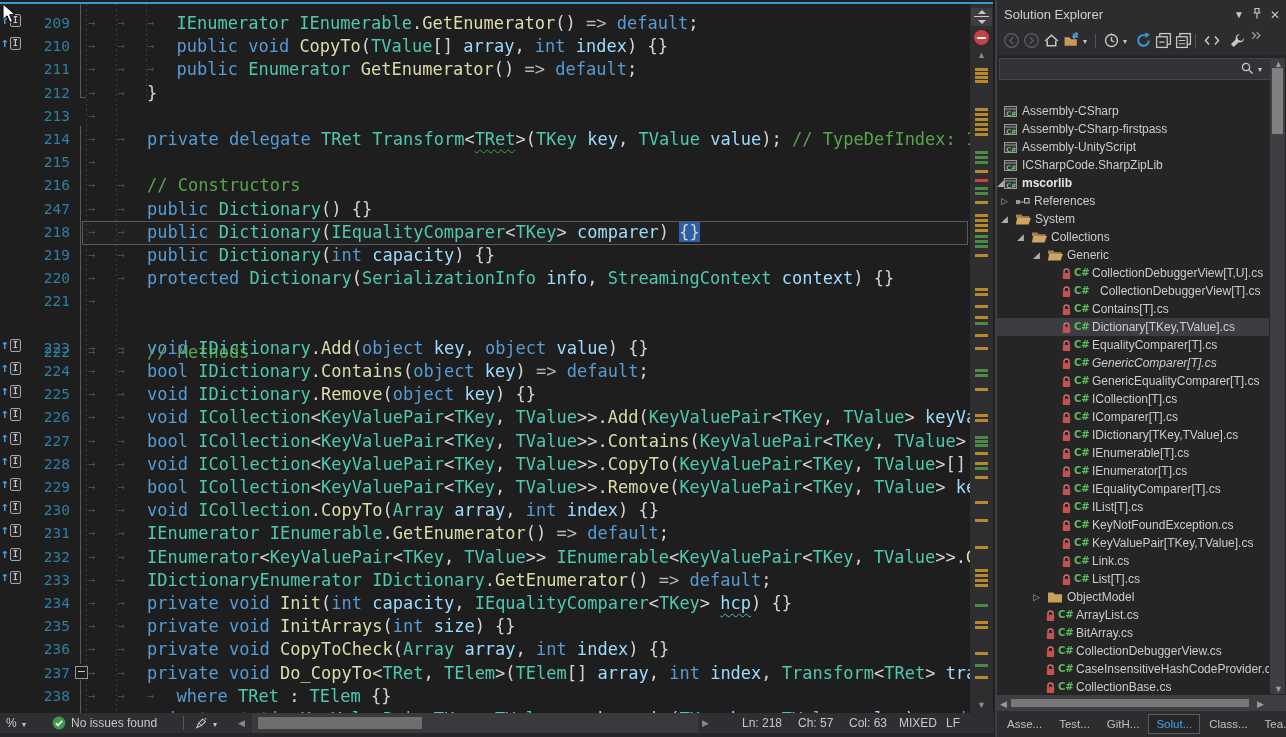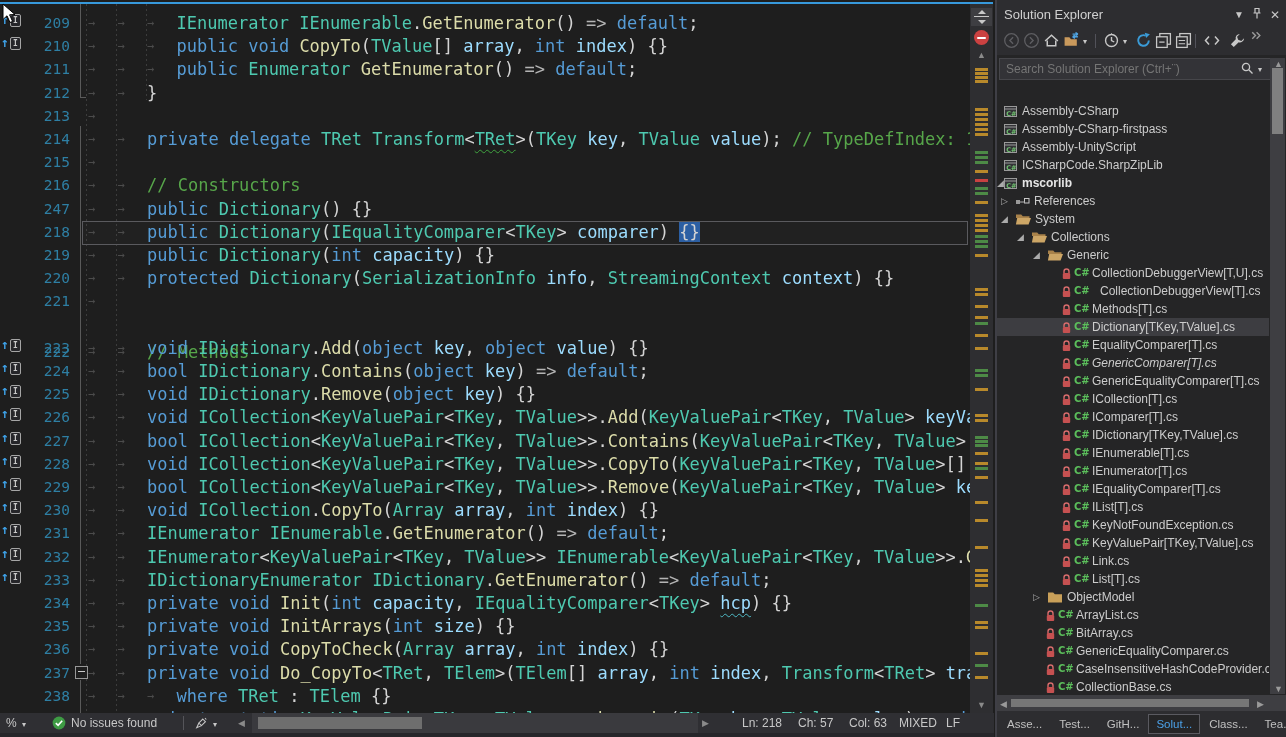--- a/index.html
+++ b/index.html
@@ -299,21 +299,20 @@
             <path d="M6 4 L2.5 8 L6 12 M12 4 L15.5 8 L12 12" fill="none" stroke="#C8C8C8" stroke-width="1.5"></path>
           </svg></span>
         <span class="tb-icon" style="left: 232px;"><svg width="17" height="17" viewBox="0 0 16 16">
             <path d="M10.2 1.8 A4 4 0 0 0 6.4 6.9 L1.8 11.5 L4.5 14.2 L9.1 9.6 A4 4 0 0 0 14.2 5.8 L11.6 8.4 L8.6 7.4 L7.6 4.4 Z" fill="#C8C8C8"></path>
           </svg></span>
         <span class="tb-icon" style="left: 252px; top: 1px;"><svg width="13" height="13" viewBox="0 0 12 12">
             <path d="M3 2 L6 5 L3 8 M7 2 L10 5 L7 8" fill="none" stroke="#9A9A9A" stroke-width="1.3"></path>
           </svg></span>
       </div>
     <div id="se-search">
-      <input placeholder="Search Solution Explorer (Ctrl+¨)" style="">
       <span id="search-mag">
         <svg width="14" height="14" viewBox="0 0 14 14">
             <circle cx="6" cy="6" r="3.6" fill="none" stroke="#C8C8C8" stroke-width="1.3"></circle>
             <path d="M8.8 8.8 L12.5 12.5" stroke="#C8C8C8" stroke-width="1.3"></path>
           </svg>
       </span>
       <span id="search-caret">▾</span>
     </div>
     <div id="se-tree">
         <div class="trow" style="top: 18px;">
@@ -405,21 +404,21 @@
             </svg></span>
           <span class="cs-badge" style="left: 77px;">C#</span>
           <span class="lbl" style="left: 103px; text-align: center;">CollectionDebuggerView[T].cs</span>
         </div>
         <div class="trow" style="top: 216px;">
           <span class="ticon" style="left: 64px; top: 3px;"><svg width="11" height="13" viewBox="0 0 11 13">
               <path d="M3 6 V4.5 A2.5 2.5 0 0 1 8 4.5 V6" fill="none" stroke="#D86C6C" stroke-width="1.4"></path>
               <rect x="1.8" y="6" width="7.4" height="6" rx="1" fill="#C65151"></rect>
             </svg></span>
           <span class="cs-badge" style="left: 77px;">C#</span>
-          <span class="lbl" style="left: 95px;">Methods[T].cs</span>
+          <span class="lbl" style="left: 95px;">Contains[T].cs</span>
         </div>
         <div class="trow sel" style="top: 234px;">
           <span class="ticon" style="left: 64px; top: 3px;"><svg width="11" height="13" viewBox="0 0 11 13">
               <path d="M3 6 V4.5 A2.5 2.5 0 0 1 8 4.5 V6" fill="none" stroke="#D86C6C" stroke-width="1.4"></path>
               <rect x="1.8" y="6" width="7.4" height="6" rx="1" fill="#C65151"></rect>
             </svg></span>
           <span class="cs-badge" style="left: 77px;">C#</span>
           <span class="lbl" style="left: 95px;">Dictionary[TKey,TValue].cs</span>
         </div>
         <div class="trow" style="top: 252px;">
@@ -556,21 +555,21 @@
             </svg></span>
           <span class="cs-badge" style="left: 61px;">C#</span>
           <span class="lbl" style="left: 79px;">BitArray.cs</span>
         </div>
         <div class="trow" style="top: 558px;">
           <span class="ticon" style="left: 48px; top: 3px;"><svg width="11" height="13" viewBox="0 0 11 13">
               <path d="M3 6 V4.5 A2.5 2.5 0 0 1 8 4.5 V6" fill="none" stroke="#D86C6C" stroke-width="1.4"></path>
               <rect x="1.8" y="6" width="7.4" height="6" rx="1" fill="#C65151"></rect>
             </svg></span>
           <span class="cs-badge" style="left: 61px;">C#</span>
-          <span class="lbl" style="left: 79px;">GenericEqualityComparer.cs</span>
+          <span class="lbl" style="left: 79px;">CollectionDebuggerView.cs</span>
         </div>
         <div class="trow" style="top: 576px;">
           <span class="ticon" style="left: 48px; top: 3px;"><svg width="11" height="13" viewBox="0 0 11 13">
               <path d="M3 6 V4.5 A2.5 2.5 0 0 1 8 4.5 V6" fill="none" stroke="#D86C6C" stroke-width="1.4"></path>
               <rect x="1.8" y="6" width="7.4" height="6" rx="1" fill="#C65151"></rect>
             </svg></span>
           <span class="cs-badge" style="left: 61px;">C#</span>
           <span class="lbl" style="left: 79px;">CaseInsensitiveHashCodeProvider.cs</span>
         </div>
         <div class="trow" style="top: 594px;">

